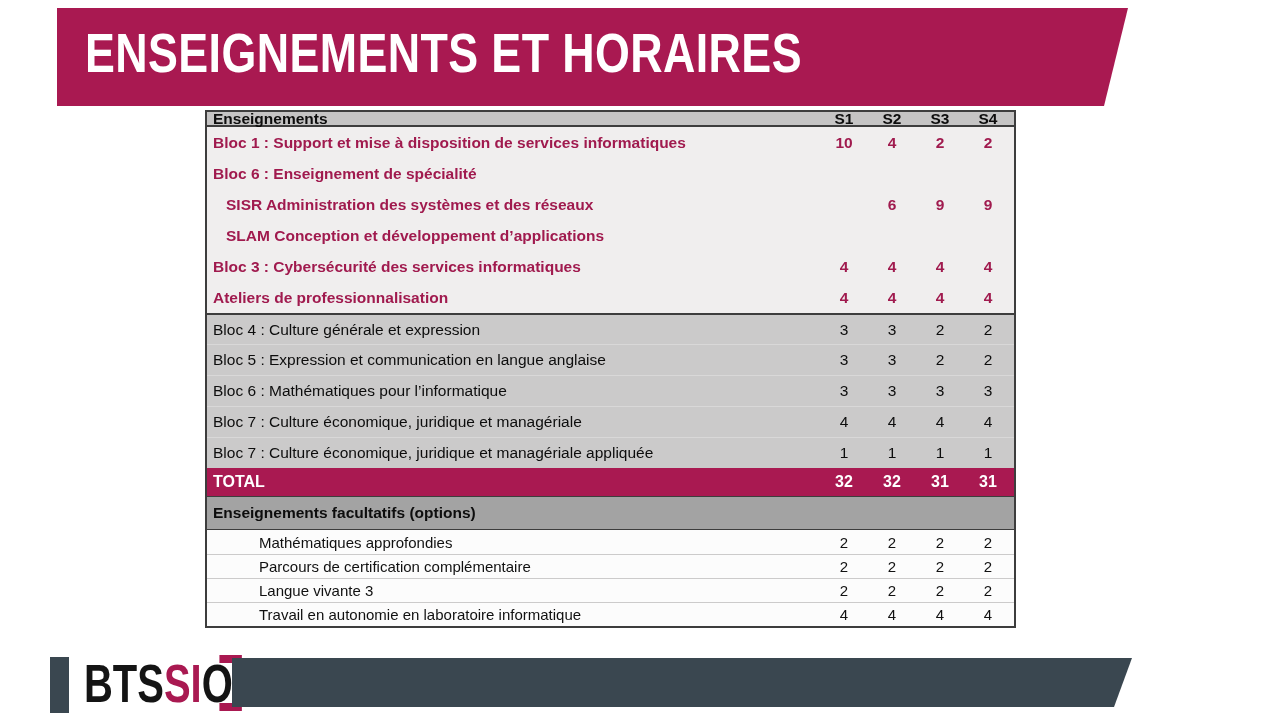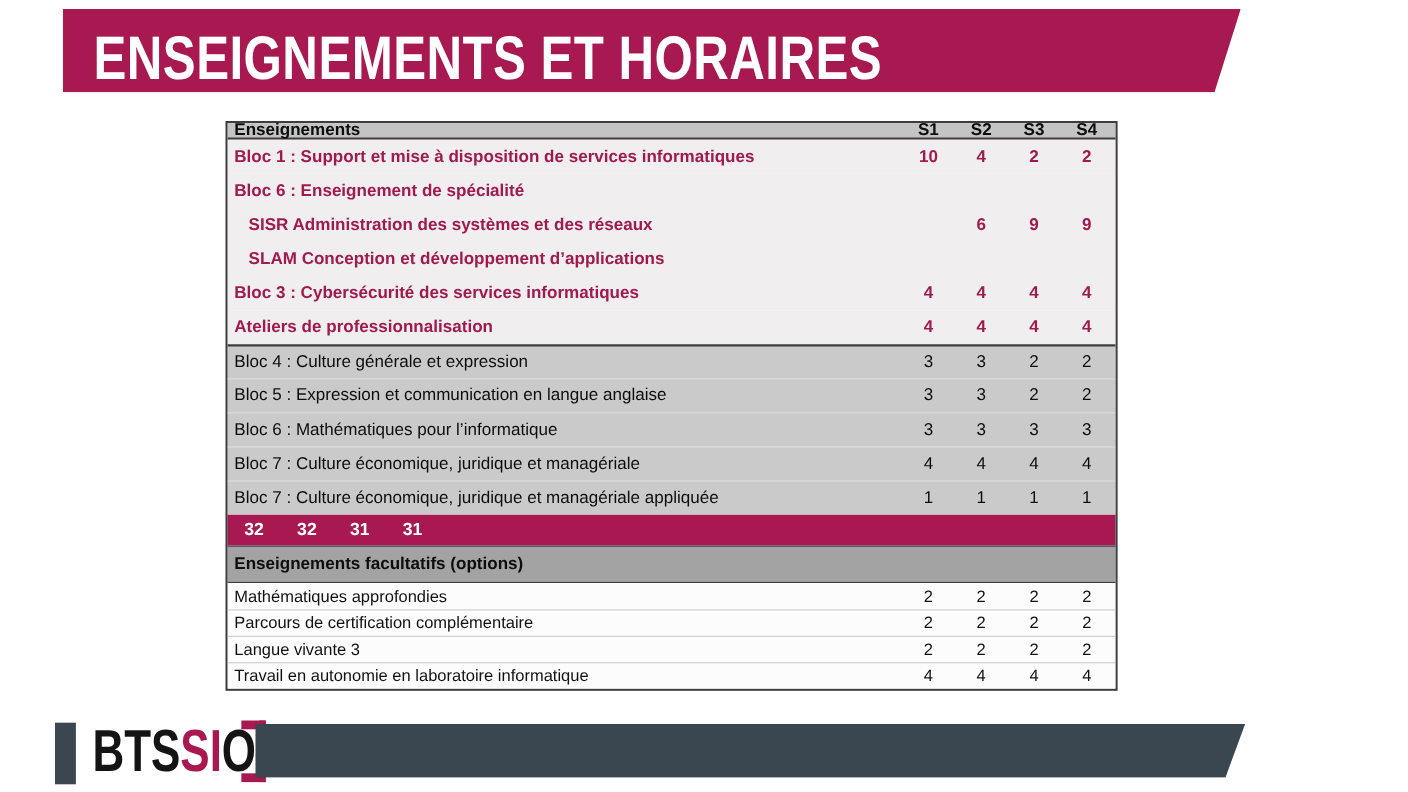--- a/index.html
+++ b/index.html
@@ -10,21 +10,21 @@
   *{box-sizing:border-box;}
   html,body{margin:0;padding:0;}
   body{
     width:1280px;height:720px;position:relative;overflow:hidden;
     background:#ffffff;
     font-family:"Liberation Sans", sans-serif;
   }
 
   
   .banner{
-    position:absolute;left:57px;top:8px;width:1071px;height:76px;
+    position:absolute;left:57px;top:8px;width:1071px;height:98px;
     background:var(--crimson);
     clip-path:polygon(0 0,100% 0,calc(100% - 24px) 100%,0 100%);
   }
   .banner-title{
     color:#ffffff;font-size:56px;font-weight:bold;white-space:nowrap;
     transform:scaleX(0.80);transform-origin:0 50%;
     margin:12px 0 0 28px;letter-spacing:0.5px;
   }
 
   
@@ -48,21 +48,21 @@
   .r-ci .t-label{padding-left:19px;font-weight:bold;}
   .r-ci .val{font-weight:bold;}
   .r-g{background:#CBCACA;color:#0d0d0d;}
   .r-g + .r-g{border-top:1px solid #d9d8d8;}
   .section-start{border-top:2px solid #3d3d3d;}
 
   .t-total{height:28px;background:var(--crimson);color:#ffffff;font-weight:bold;font-size:16px;}
 
   .t-opt-header{height:34px;background:#a3a3a3;font-weight:bold;color:#0d0d0d;
                 border-top:1px solid #3d3d3d;border-bottom:1px solid #3d3d3d;}
-  .opt{height:24px;background:#FCFCFC;font-size:15px;}
+  .opt{height:24px;background:#FCFCFC;font-size:15px;padding-left:46px;}
   .opt + .opt{border-top:1px solid #cccbcb;gap:39px;}
 
   
   .f-vbar{position:absolute;left:50px;top:657px;width:19px;height:56px;background:var(--slate);}
   .f-logo{
     position:absolute;left:84px;top:656px;height:54px;
     display:flex;align-items:center;
     font-weight:bold;font-size:54px;line-height:1;
     transform:scaleX(0.74);transform-origin:0 50%;
     white-space:nowrap;
@@ -194,20 +194,21 @@
         <div class="vals">
           <div class="val">1</div>
           <div class="val">1</div>
           <div class="val">1</div>
           <div class="val">1</div>
         </div>
       </div>
     </div>
 
   <div class="t-row t-total">
+    <div class="t-label">TOTAL</div>
     <div class="vals" id="total-cols">
         <div class="val">32</div>
         <div class="val">32</div>
         <div class="val">31</div>
         <div class="val">31</div>
       </div>
   </div>
 
   <div class="t-row t-opt-header">
     <div class="t-label">Enseignements facultatifs (options)</div>

